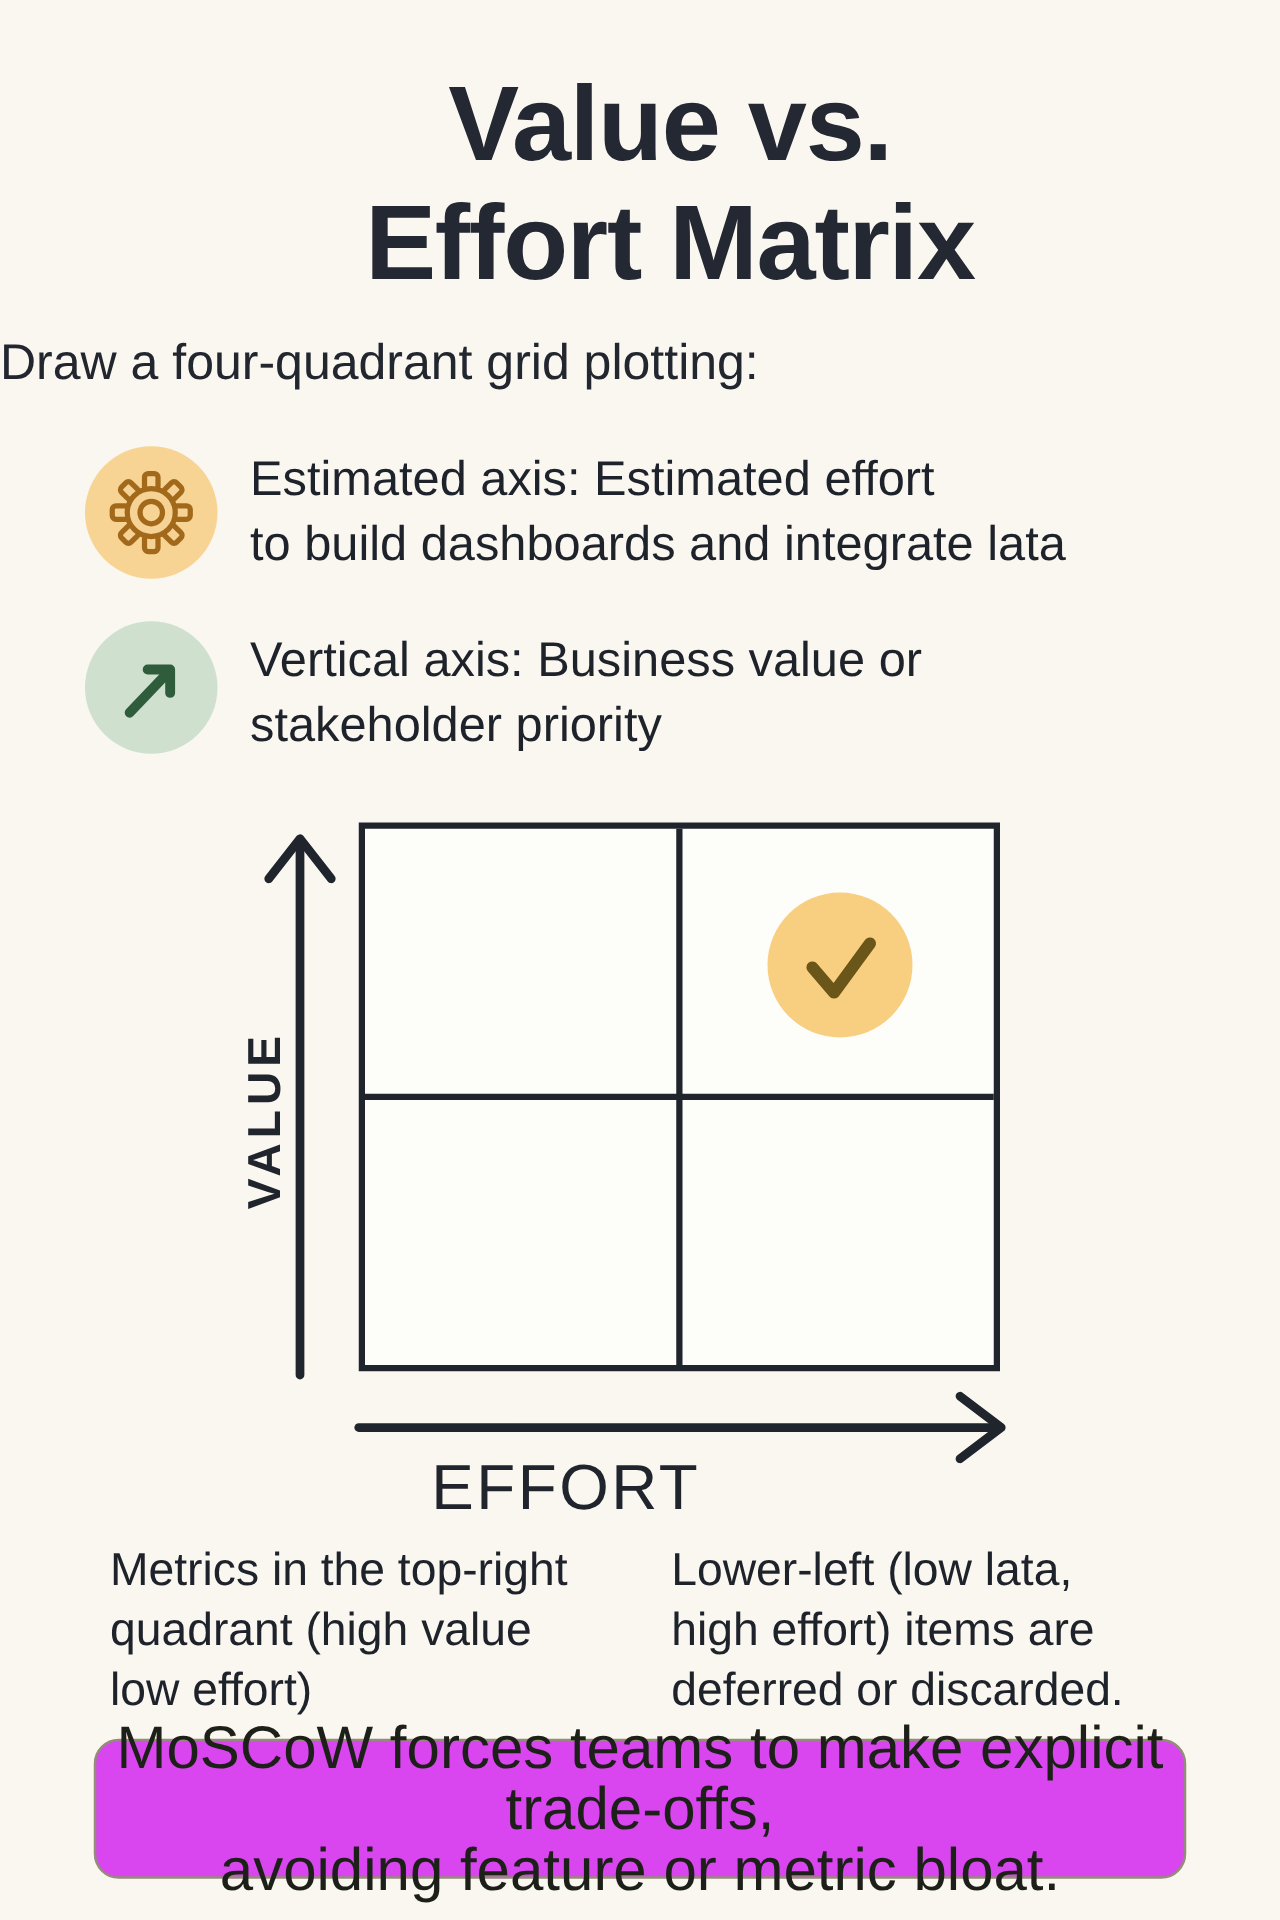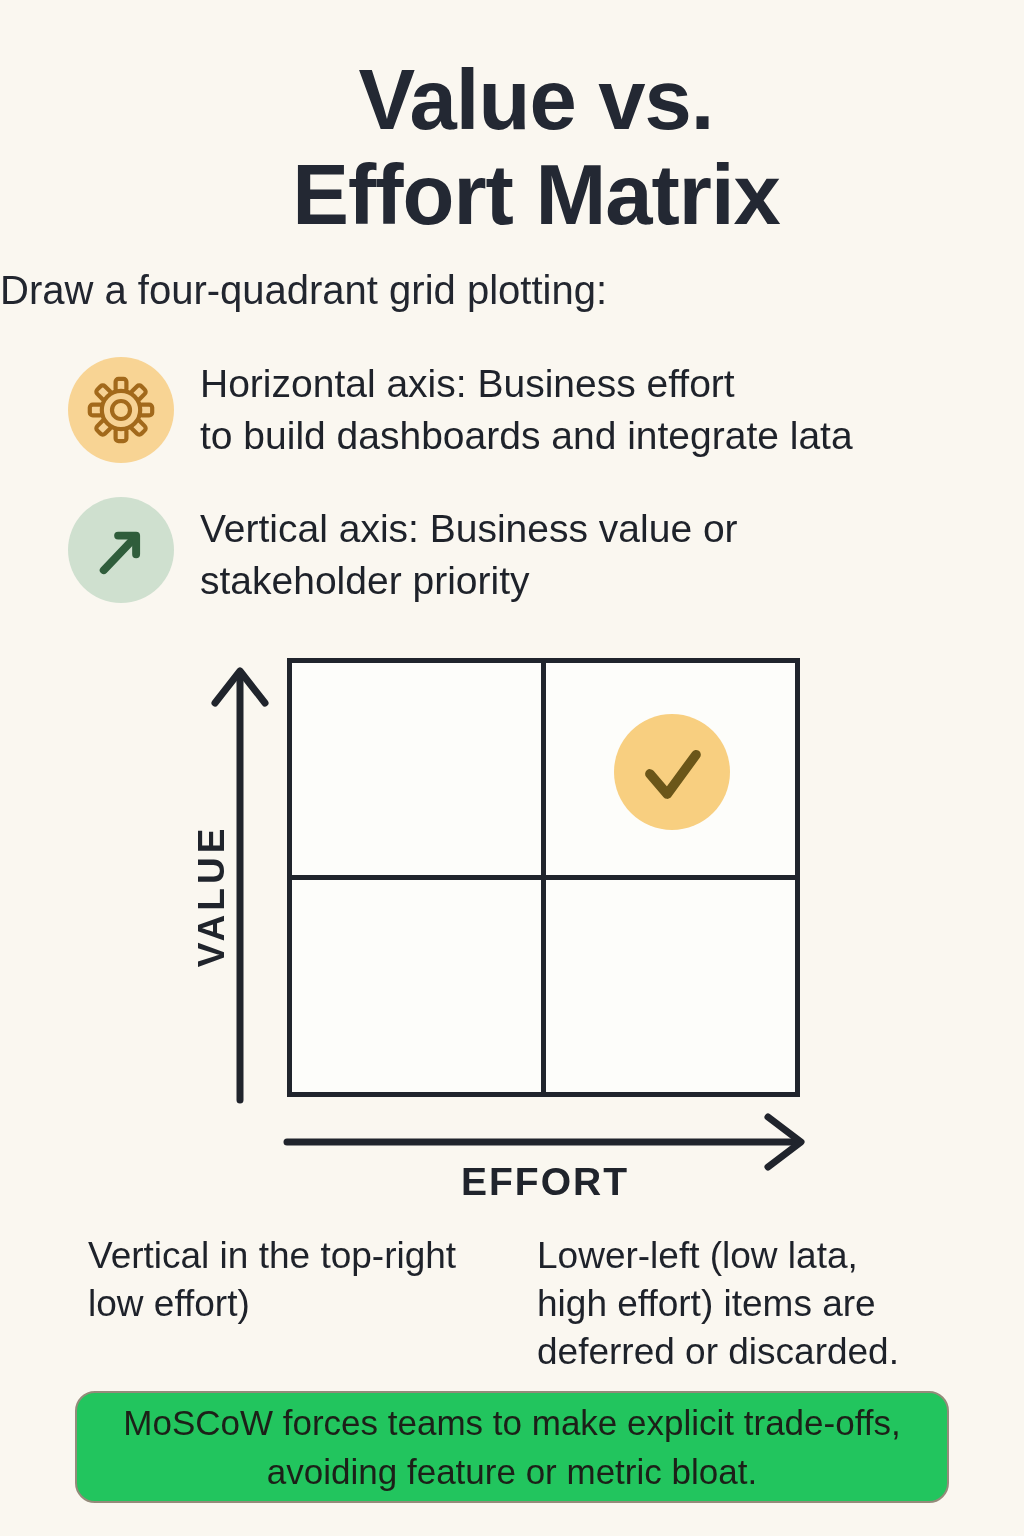--- a/index.html
+++ b/index.html
@@ -58,34 +58,34 @@
 
   .axes-svg{position:absolute;left:0;top:0;width:1024px;height:1536px;pointer-events:none;}
 
   .value-label{
     position:absolute;left:62px;top:875px;width:300px;height:42px;
     transform:rotate(-90deg);
     text-align:center;font-weight:bold;font-size:37px;letter-spacing:4px;color:#20242c;
   }
   .effort-label{
     position:absolute;left:345px;top:1160px;width:400px;
-    text-align:center;font-weight:bold;font-size:39px;letter-spacing:2px;color:#20242c;
+    font-weight:normal;font-size:51px;letter-spacing:2px;color:#20242c;
   }
 
   
   .note{position:absolute;top:1232px;font-size:37px;line-height:48px;color:#1e222a;}
   .note.left{left:88px;width:430px;}
   .note.right{left:537px;width:420px;}
 
   
   .banner{
     position:absolute;left:75px;top:1391px;width:874px;height:112px;
-    box-sizing:border-box;background:#22c55e;border:2px solid #948b7a;border-radius:20px;
+    box-sizing:border-box;background:#d946ef;border:2px solid #948b7a;border-radius:20px;
     display:flex;flex-direction:column;align-items:center;justify-content:center;
-    font-size:35px;line-height:49px;color:#1c2018;text-align:center;
+    font-size:48px;line-height:49px;color:#1c2018;text-align:center;
   }
 </style>
 </head>
 <body>
 
 <div class="canvas">
 
   <div class="title">
     <div>Value vs.</div>
     <div>Effort Matrix</div>
@@ -107,21 +107,21 @@
             <rect x="-9" y="-52" width="18" height="22" rx="5" transform="rotate(270)"></rect>
             <rect x="-9" y="-52" width="18" height="22" rx="5" transform="rotate(315)"></rect>
           </g>
           <circle cx="0" cy="0" r="32" stroke="none"></circle>
           <circle cx="0" cy="0" r="32" fill="none"></circle>
           <circle cx="0" cy="0" r="15" fill="#f8d494"></circle>
         </g>
       </svg>
     </div>
     <div class="bullet-text">
-      <div>Horizontal axis: Business effort</div>
+      <div>Estimated axis: Estimated effort</div>
       <div>to build dashboards and integrate lata</div>
     </div>
   </div>
 
   <div class="bullet-row b2">
     <div class="icon-circle arrow">
       <svg width="72" height="72" viewBox="0 0 100 100">
         <g stroke="#2f5d3b" stroke-width="11" fill="none" stroke-linecap="round" stroke-linejoin="round">
           <line x1="26" y1="78" x2="66" y2="36"></line>
           <path d="M 46 30 H 71 V 56"></path>
@@ -157,21 +157,22 @@
   <div class="check-badge">
     <svg width="96" height="96" viewBox="0 0 100 100">
       <path d="M 27 52 L 45 73 L 75 32" stroke="#6b5619" stroke-width="10" fill="none" stroke-linecap="round" stroke-linejoin="round"></path>
     </svg>
   </div>
 
   <div class="value-label">VALUE</div>
   <div class="effort-label">EFFORT</div>
 
   <div class="note left">
-    <div>Vertical in the top-right</div>
+    <div>Metrics in the top-right</div>
+    <div>quadrant (high value</div>
     <div>low effort)</div>
   </div>
   <div class="note right">
     <div>Lower-left (low lata,</div>
     <div>high effort) items are</div>
     <div>deferred or discarded.</div>
   </div>
 
   <div class="banner">
     <div>MoSCoW forces teams to make explicit trade-offs,</div>

